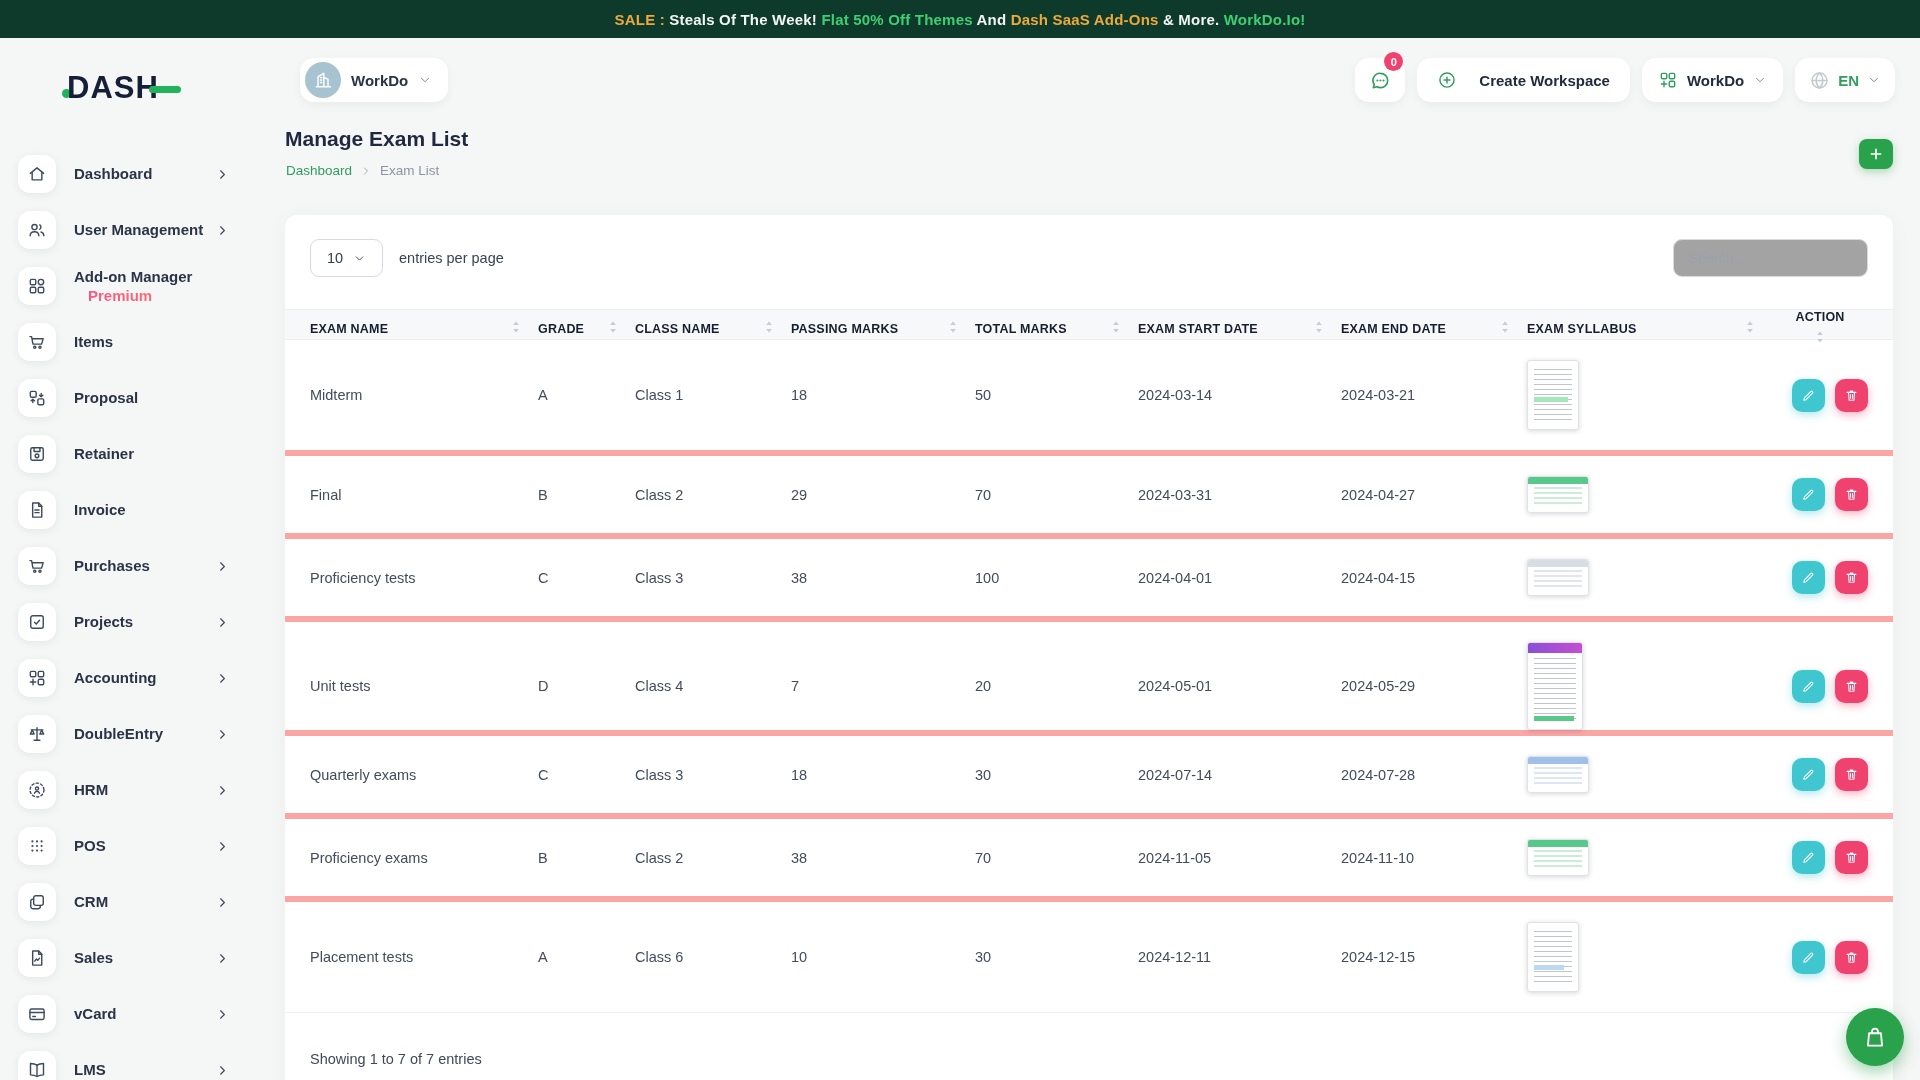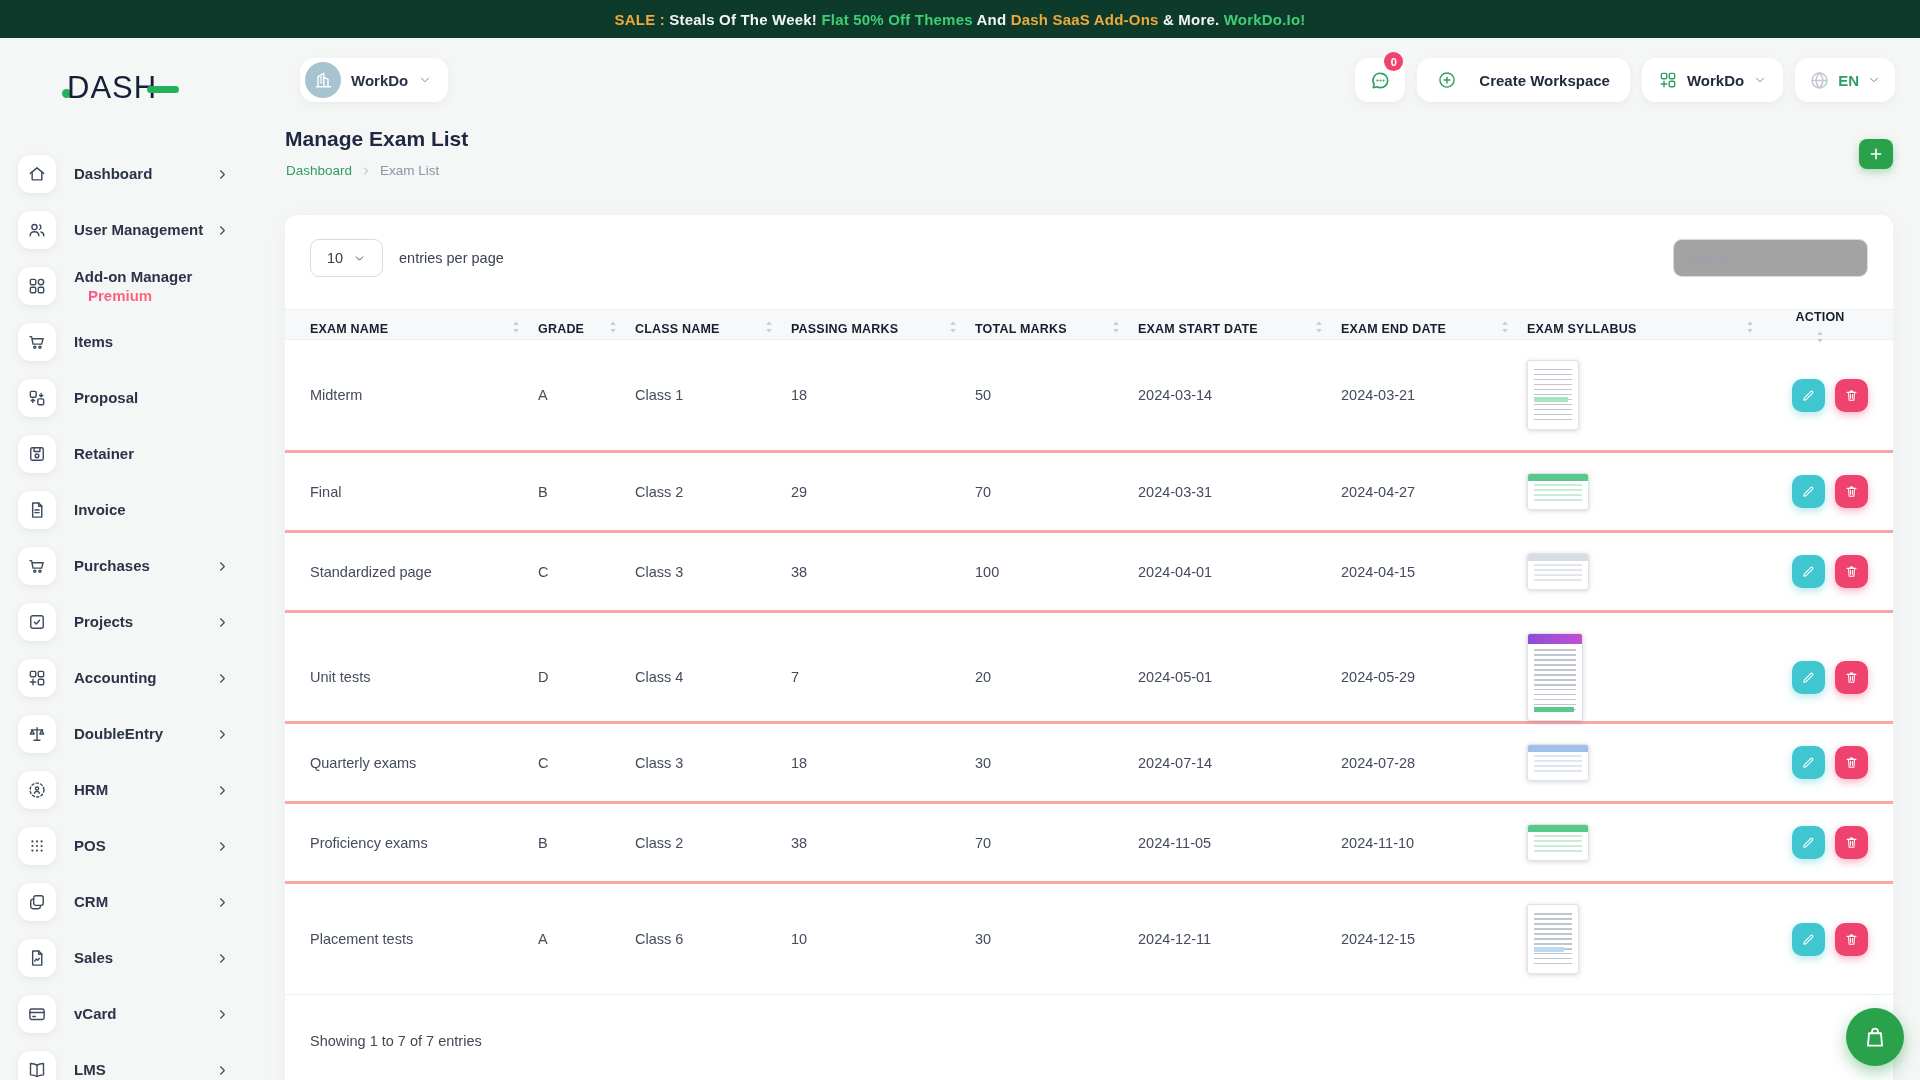--- a/index.html
+++ b/index.html
@@ -8,21 +8,21 @@
 
   
   .banner { position:absolute; top:0; left:0; width:1920px; height:38px; background:#0d3a2a;
             display:flex; align-items:center; justify-content:center; z-index:50; }
   .banner-text { font-size:15px; font-weight:600; letter-spacing:.2px; }
   .banner-text span { white-space:pre; }
 
   
   .logo { position:absolute; left:62px; top:70px; display:flex; align-items:center; z-index:10; }
   .logo-dot { width:9px; height:9px; border-radius:50%; background:#23b25b; margin-right:-4px; margin-top:10px; }
-  .logo-text { font-size:31px; font-weight:400; letter-spacing:1px; color:#152038; }
+  .logo-text { font-size:31px; font-weight:700; letter-spacing:1px; color:#152038; }
   .logo-dash { width:32px; height:7px; border-radius:4px; background:#23b25b; margin-left:-10px; margin-top:2px; }
 
   .pill { background:#fff; border-radius:14px; height:44px; display:flex; align-items:center;
           box-shadow:0 3px 10px rgba(20,30,40,.05); cursor:pointer; }
   .ws-pill { position:absolute; left:300px; top:58px; padding:4px 16px 4px 5px; gap:10px; }
   .ws-avatar { width:36px; height:36px; border-radius:50%; background:#a7c3cf; display:flex; align-items:center; justify-content:center; color:#fff; }
   .ws-avatar svg { width:20px; height:20px; }
   .ws-name { font-size:15px; font-weight:600; color:#2a3346; }
 
   .header-right { position:absolute; right:25px; top:58px; display:flex; gap:12px; z-index:10; }
@@ -74,21 +74,21 @@
 
   
   .table { margin:0 -25px; }
   .t-head, .t-row { display:grid; grid-template-columns:228px 97px 156px 184px 163px 203px 186px 245px 1fr;
                     padding-left:25px; padding-right:25px; align-items:center; }
   .t-head { background:#f7f8fa; border-top:1px solid #edeff2; border-bottom:1px solid #edeff2; height:31px; }
   .th { display:flex; align-items:center; justify-content:space-between; font-size:12.5px; font-weight:700;
         color:#171e2e; letter-spacing:.2px; padding-right:18px; cursor:pointer; }
   .th.right { justify-content:flex-end; gap:6px; padding-right:0;flex-direction:column; }
   .sort { flex:none; }
-  .t-row { border-bottom:3px solid #fca5a5; }
+  .t-row { border-bottom:6px solid #fca5a5; }
   .t-row:last-child { border-bottom:1px solid #eef0f3; }
   .td { font-size:14.5px; color:#434b5c; }
   .td-action { display:flex; justify-content:flex-end; gap:10px; }
   .act-btn { width:33px; height:33px; border-radius:10px; border:none; display:flex; align-items:center; justify-content:center; cursor:pointer; }
   .act-btn svg { width:15px; height:15px; color:#fff; }
   .btn-edit { background:#3fc6cf; box-shadow:0 3px 8px rgba(63,198,207,.4); }
   .btn-del { background:#f0426e; box-shadow:0 3px 8px rgba(240,66,110,.4); }
 
   
   .thumb { position:relative; background:#fff; border:1px solid #dfe3e8; border-radius:3px;
@@ -563,21 +563,21 @@
               </svg>
             </button>
             <button class="act-btn btn-del">
               <svg class="stroke " viewBox="0 0 24 24">
                 <path d="M5 7h14M10 7V5h4v2M7.2 7l.9 12.5h7.8L16.8 7M10.4 10.5v6M13.6 10.5v6"></path>
               </svg>
             </button>
           </div>
         </div>
         <div class="t-row" style="padding-top: 20px; padding-bottom: 20px;">
-          <div class="td">Standardized page</div>
+          <div class="td">Proficiency tests</div>
           <div class="td">C</div>
           <div class="td">Class 3</div>
           <div class="td">38</div>
           <div class="td">100</div>
           <div class="td">2024-04-01</div>
           <div class="td">2024-04-15</div>
           <div class="td">
             <div class="thumb thumb-table-plain">
               <i class="band"></i>
               <i class="lines"></i>

